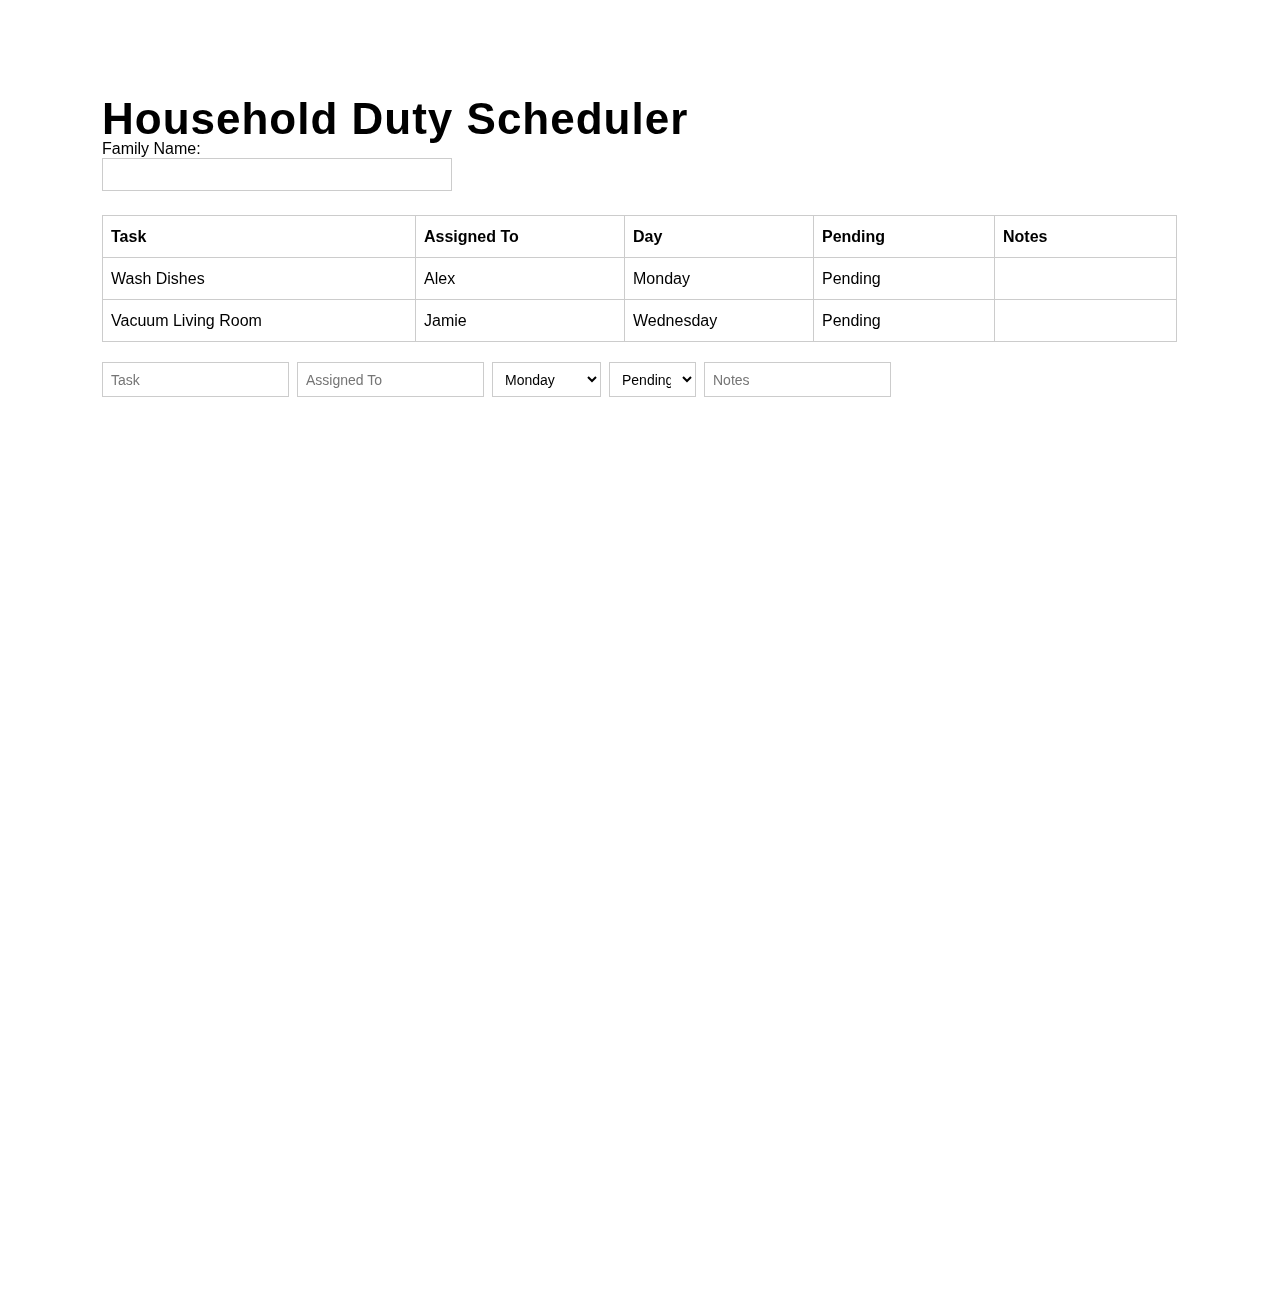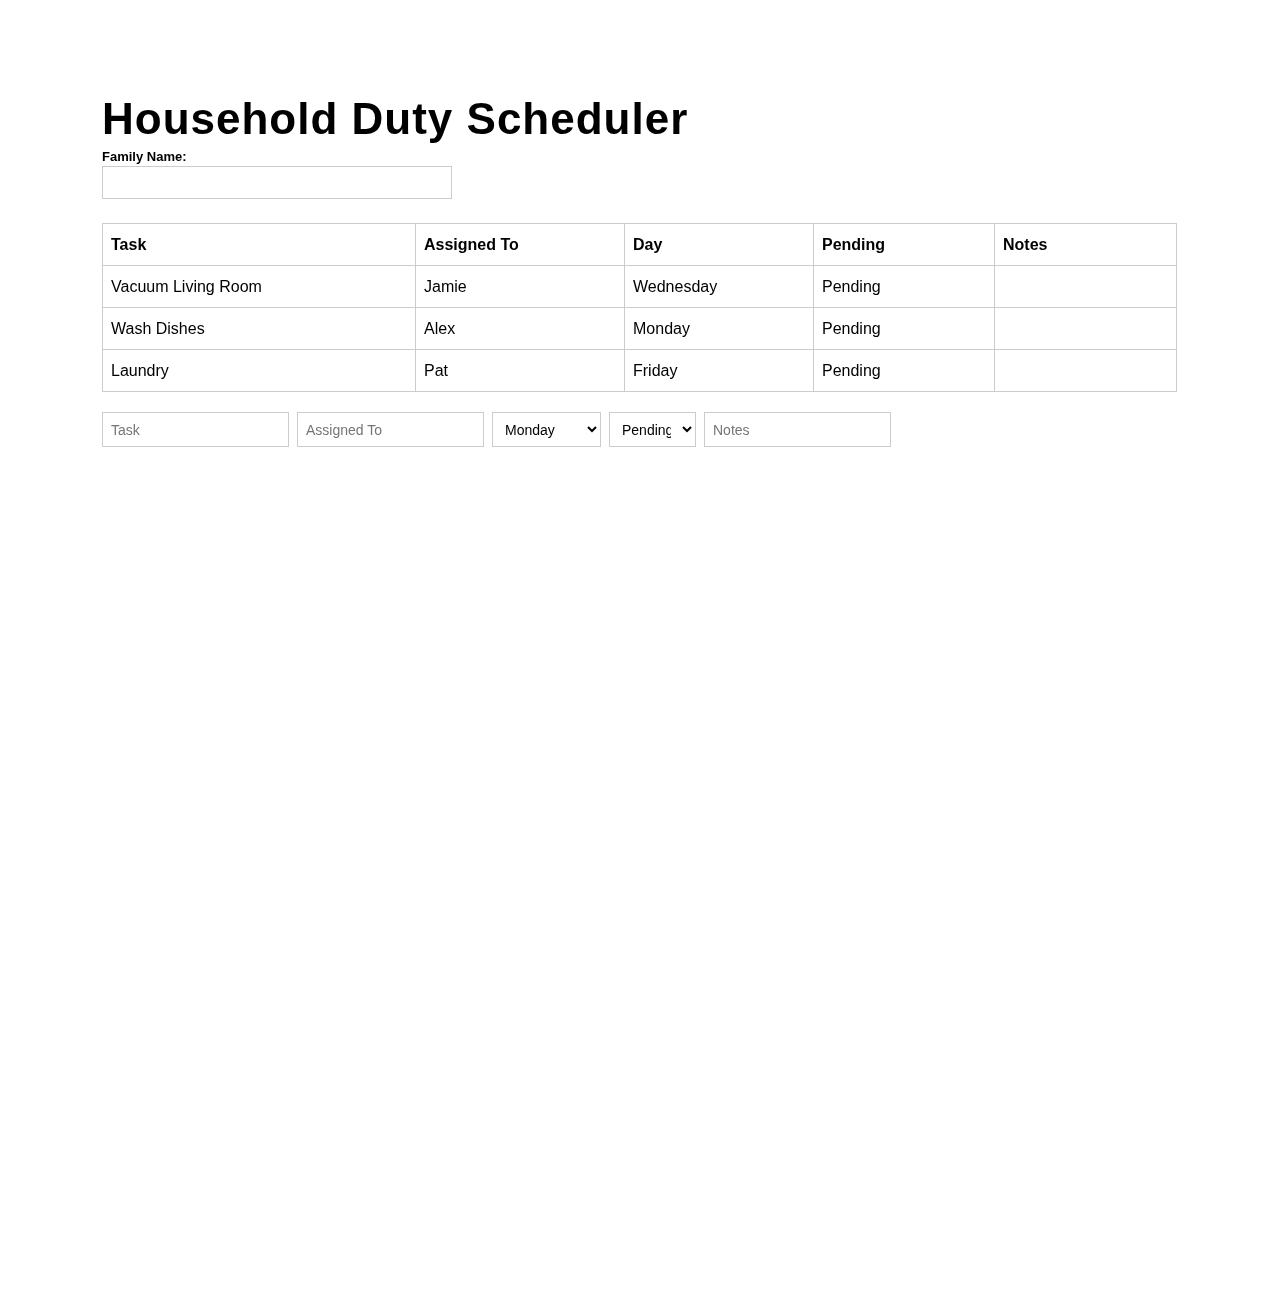--- a/index.html
+++ b/index.html
@@ -7,21 +7,21 @@
     width: 1278px; height: 1300px;
     font-family: "Liberation Sans", sans-serif;
     color: #000;
     position: relative;
   }
   .container { position: absolute; left: 102px; top: 100px; width: 1074px; }
   h1 {
     margin: 0; font-size: 44px; font-weight: bold; letter-spacing: 1px;
     line-height: 38px; height: 38px;
   }
-  .family-label { display: block; font-size: 13px; line-height: 18px; margin-top: 10px; font-weight: bold; }
+  .family-label { display: block; font-size: 16px; line-height: 18px; margin-top: 2px; }
   .family-input {
     display: block; width: 350px; height: 33px; box-sizing: border-box;
     border: 1px solid #cccccc; margin-top: 0px; padding: 4px 8px;
     font-family: "Liberation Sans", sans-serif; font-size: 14px;
   }
   table {
     margin-top: 24px; border-collapse: collapse; width: 1074px;
     font-size: 16px; table-layout: fixed;
   }
   th, td {
@@ -65,37 +65,30 @@
       <tr>
         <th>Task</th>
         <th>Assigned To</th>
         <th>Day</th>
         <th>Pending</th>
         <th>Notes</th>
       </tr>
     </thead>
     <tbody>
       <tr>
-        <td>Vacuum Living Room</td>
-        <td>Jamie</td>
-        <td>Wednesday</td>
-        <td>Pending</td>
-        <td></td>
-      </tr>
-      <tr>
         <td>Wash Dishes</td>
         <td>Alex</td>
         <td>Monday</td>
         <td>Pending</td>
         <td></td>
       </tr>
       <tr>
-        <td>Laundry</td>
-        <td>Pat</td>
-        <td>Friday</td>
+        <td>Vacuum Living Room</td>
+        <td>Jamie</td>
+        <td>Wednesday</td>
         <td>Pending</td>
         <td></td>
       </tr>
     </tbody>
   </table>
 
   <div class="add-row">
     <input class="in-task" type="text" placeholder="Task" style="">
     <input class="in-assigned" type="text" placeholder="Assigned To" style="">
     <select class="sel-day">

